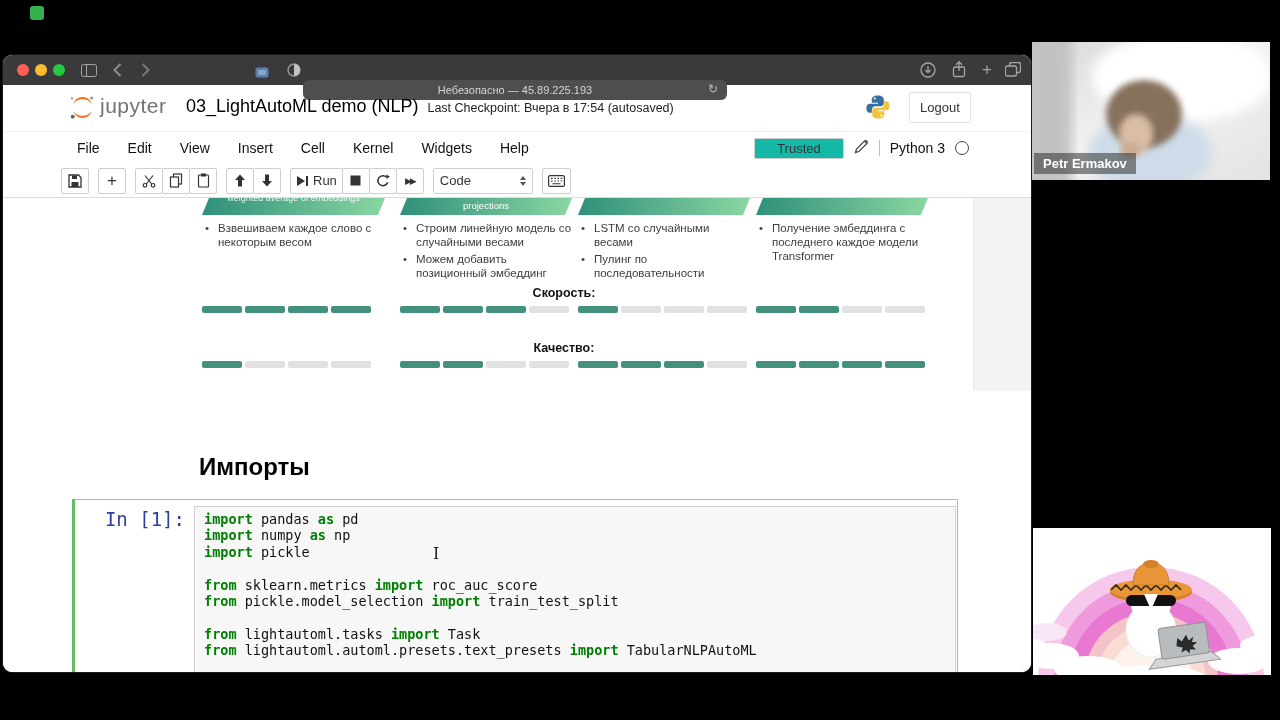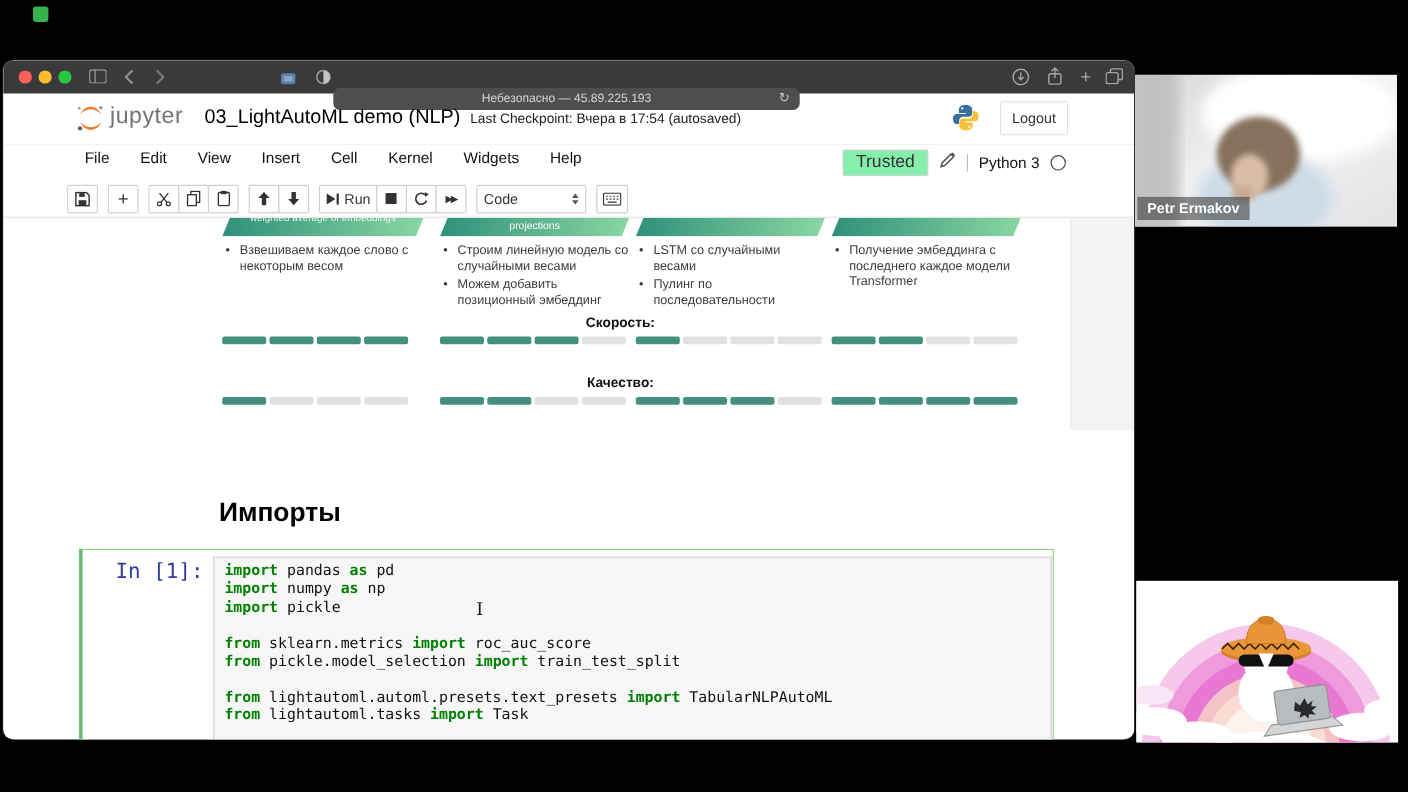--- a/index.html
+++ b/index.html
@@ -30,26 +30,26 @@
   .header-row{position:relative;height:46px;}
   .jlogo{position:absolute;left:66px;top:9px;display:flex;align-items:flex-start;}
   .logo-word{font-size:21px;color:#737373;margin-left:4px;letter-spacing:0.5px;}
   .nb-title{position:absolute;left:183px;top:11px;font-size:18px;color:#000;white-space:nowrap;}
   .nb-checkpoint{font-size:12.5px;color:#222;margin-left:9px;}
   .pylogo{position:absolute;left:862px;top:9px;}
   .logout-btn{position:absolute;left:906px;top:7px;width:60px;height:29px;border:1px solid #e0e0e0;
               border-radius:2px;background:#fff;font-size:13px;color:#333;
               display:flex;align-items:center;justify-content:center;}
 
-  .menu-row{position:relative;height:32px;border-top:1px solid #f2f2f2;display:flex;align-items:flex-start;}
+  .menu-row{position:relative;height:32px;border-top:1px solid #f2f2f2;display:flex;align-items:center;}
   .menu-items{display:flex;margin-left:60px;}
   .menu-item{font-size:14px;color:#111;padding:3px 14px;}
   .menu-right{position:absolute;right:62px;top:0;height:32px;display:flex;align-items:center;gap:10px;}
-  .trusted-badge{border:1px solid #cfcfcf;border-radius:2px;font-size:16px;color:#333;
-                 padding:2px 11px;background:#86efac;}
+  .trusted-badge{border:1px solid #cfcfcf;border-radius:2px;font-size:13px;color:#333;
+                 padding:2px 22px;background:#14b8a6;}
   .menu-divider{width:1px;height:16px;background:#bbb;}
   .kernel-name{font-size:14px;color:#111;}
   .kernel-dot{width:12px;height:12px;border:1.5px solid #444;border-radius:50%;}
 
   .toolbar-row{position:relative;height:33px;border-bottom:1px solid #dcdcdc;display:flex;
                align-items:center;}
   .tb-groups{display:flex;margin-left:58px;gap:9px;align-items:center;}
   .btn-group{display:flex;}
   .tb-btn{height:26px;min-width:28px;border:1px solid #cfcfcf;background:#fff;border-radius:2px;
           display:flex;align-items:center;justify-content:center;color:#333;font-size:13px;
@@ -101,21 +101,21 @@
                font-family:"DejaVu Sans Mono",monospace;font-size:19px;color:#303f9f;}
   .cell-input{position:absolute;left:121px;top:6px;right:1px;bottom:0;background:#f7f7f7;
               border:1px solid #cfcfcf;border-bottom:none;box-sizing:border-box;padding:4px 4px 0 9px;}
   .code-line{font-family:"DejaVu Sans Mono",monospace;font-size:13.5px;line-height:16.4px;
              color:#111;white-space:pre;}
   .code-line .kw{color:#008000;font-weight:bold;}
   .ibeam{position:absolute;left:430px;top:346px;font-family:"DejaVu Serif",serif;font-size:16px;
          color:#1b1b1b;}
 
   
-  .webcam{position:absolute;left:1032px;top:68px;width:238px;height:138px;overflow:hidden;background:#e7e7e9;}
+  .webcam{position:absolute;left:1032px;top:42px;width:238px;height:138px;overflow:hidden;background:#e7e7e9;}
   .cam-name{position:absolute;left:2px;bottom:6px;background:rgba(50,50,50,.55);color:#fff;
             font-size:13px;font-weight:bold;padding:3px 9px;}
 
   
   .meme{position:absolute;left:1033px;top:528px;width:238px;height:147px;background:#fff;overflow:hidden;}
 </style>
 </head>
 <body>
 
 <div class="stage">
@@ -419,22 +419,22 @@
         <div class="cell-prompt">In [1]:</div>
         <div class="cell-input">
           <div>
               <div class="code-line"><span class="kw">import</span><span> pandas </span><span class="kw">as</span><span> pd</span></div>
               <div class="code-line"><span class="kw">import</span><span> numpy </span><span class="kw">as</span><span> np</span></div>
               <div class="code-line"><span class="kw">import</span><span> pickle</span></div>
               <div class="code-line">&nbsp;</div>
               <div class="code-line"><span class="kw">from</span><span> sklearn.metrics </span><span class="kw">import</span><span> roc_auc_score</span></div>
               <div class="code-line"><span class="kw">from</span><span> pickle.model_selection </span><span class="kw">import</span><span> train_test_split</span></div>
               <div class="code-line">&nbsp;</div>
+              <div class="code-line"><span class="kw">from</span><span> lightautoml.tasks </span><span class="kw">import</span><span> Task</span></div>
               <div class="code-line"><span class="kw">from</span><span> lightautoml.automl.presets.text_presets </span><span class="kw">import</span><span> TabularNLPAutoML</span></div>
-              <div class="code-line"><span class="kw">from</span><span> lightautoml.tasks </span><span class="kw">import</span><span> Task</span></div>
             </div>
         </div>
       </div>
 
       <span class="ibeam">I</span>
     </div>
   </div>
 
   <div class="webcam">
     <svg width="238" height="138" viewBox="0 0 238 138">

